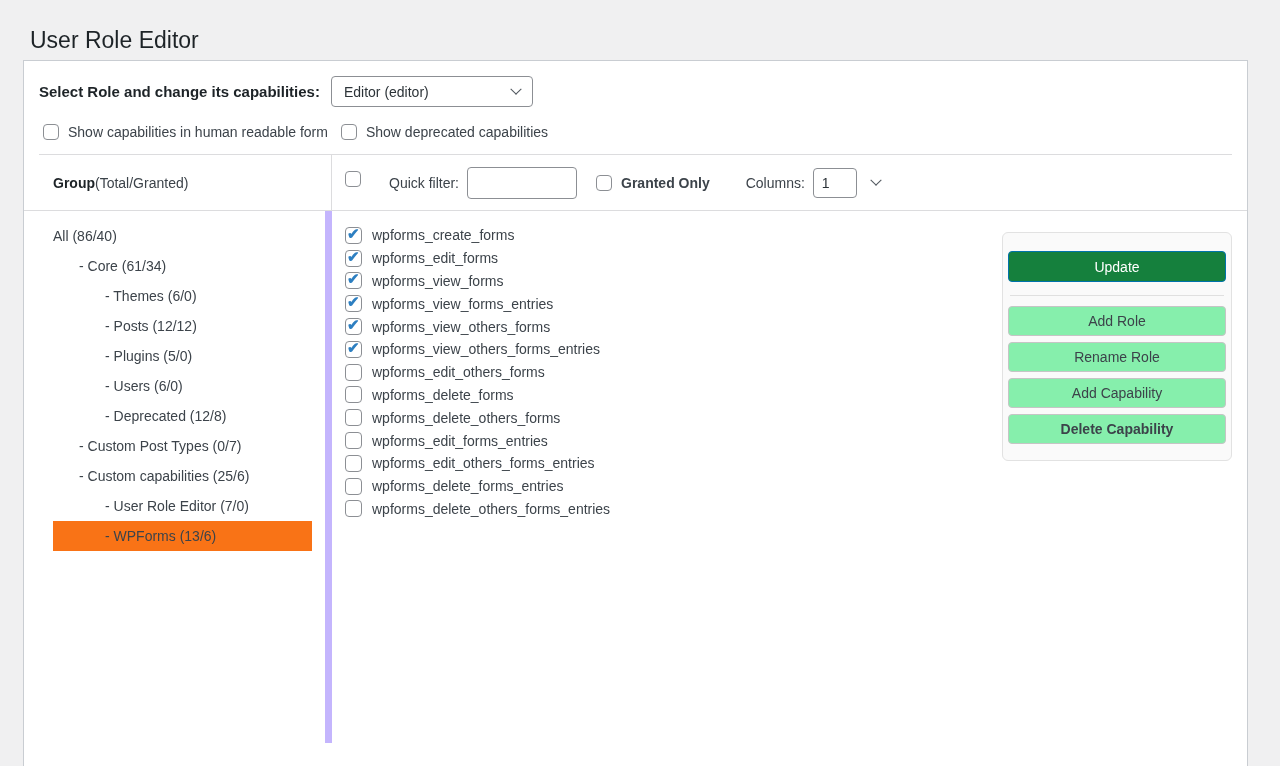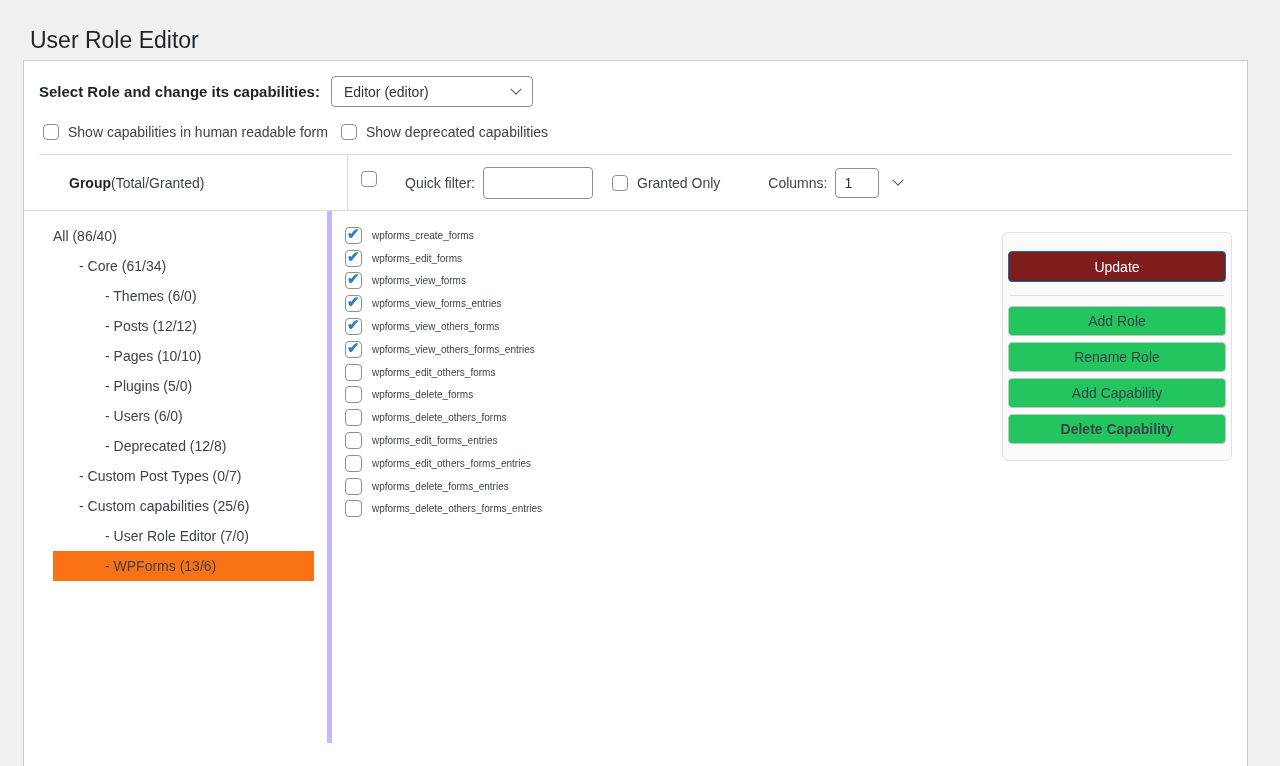--- a/index.html
+++ b/index.html
@@ -101,21 +101,20 @@
   }
   .group-cell {
     width: 308px;
     flex: 0 0 308px;
     border-right: 1px solid #dcdcde;
     display: flex;
     align-items: center;
     padding-left: 29px;
     font-size: 14px;
     color: #3c434a;
-    margin-left: 16px;
   }
   .group-cell b { color: #1d2327; }
   .filter-cell {
     flex: 1;
     display: flex;
     align-items: center;
     padding-left: 13px;
     font-size: 14px;
     color: #3c434a;
   }
@@ -126,33 +125,33 @@
     width: 110px; height: 32px;
     border: 1px solid #8c8f94;
     border-radius: 4px;
     font-size: 14px;
     padding: 0 8px;
     color: #2c3338;
     background: #fff;
     font-family: "Liberation Sans", sans-serif;
   }
   .go-cb { margin-left: 19px; }
-  .go-label { margin-left: 9px; }
-  .col-label { margin-left: 48px; }
+  .go-label { margin-left: 9px; font-weight: bold; }
+  .col-label { margin-left: 36px; }
   .select.mini {
     margin-left: 8px;
     width: 44px; height: 30px;
     padding: 0 8px;
   }
   
   .body-row { flex: 1; display: flex; min-height: 0; }
   .tree-cell {
     width: 308px;
     flex: 0 0 308px;
-    border-right: 5px solid #c4b5fd;
+    border-right: 7px solid #c4b5fd;
     padding-top: 10px;
   }
   .tree-row {
     height: 30px;
     margin: 0 13px 0 29px;
     display: flex;
     align-items: center;
     font-size: 14px;
     color: #3c434a;
     cursor: pointer;
@@ -165,21 +164,21 @@
     flex: 1;
     position: relative;
     padding: 13px 0 0 13px;
   }
   .cap-row {
     height: 22.8px;
     display: flex;
     align-items: center;
   }
   .cap-row .cb { width: 17px; height: 17px; }
-  .cap-label { margin-left: 10px; font-size: 10px; color: #3c434a; text-align: center; }
+  .cap-label { margin-left: 10px; font-size: 14px; color: #3c434a; text-align: center; }
   
   .actions-panel {
     position: absolute;
     top: 21px; right: 15px;
     width: 230px;
     background: #fafafa;
     border: 1px solid #e2e2e2;
     border-radius: 6px;
     padding: 18px 5px 16px 5px;
   }
@@ -188,33 +187,33 @@
     width: 218px;
     margin: 0 auto;
     font-size: 14px;
     font-family: "Liberation Sans", sans-serif;
     border-radius: 4px;
     cursor: pointer;
     text-align: center;
   }
   .btn.primary {
     height: 31px;
-    background: #7f1d1d;
+    background: #15803d;
     border: 1px solid #0073aa;
     color: #ffffff;
     margin-bottom: 13px;
   }
   .panel-sep {
     border: none;
     border-top: 1px solid #e0e0e0;
     margin: 0 2px 10px 2px;
   }
   .btn.secondary {
     height: 30px;
-    background: #22c55e;
+    background: #86efac;
     border: 1px solid #c5c5c5;
     color: #3c434a;
     margin-bottom: 6px;
   }
   .btn.secondary:last-child { margin-bottom: 0; font-weight: bold; }
 </style>
 </head>
 <body>
 
 <h1 class="page-title">User Role Editor</h1>
@@ -258,21 +257,20 @@
         </div>
       </div>
     </div>
 
     <div class="body-row">
       <div class="tree-cell">
           <div class="tree-row lvl0">All (86/40)</div>
           <div class="tree-row lvl1">- Core (61/34)</div>
           <div class="tree-row lvl2">- Themes (6/0)</div>
           <div class="tree-row lvl2">- Posts (12/12)</div>
-          <div class="tree-row lvl2">- Pages (10/10)</div>
           <div class="tree-row lvl2">- Plugins (5/0)</div>
           <div class="tree-row lvl2">- Users (6/0)</div>
           <div class="tree-row lvl2">- Deprecated (12/8)</div>
           <div class="tree-row lvl1">- Custom Post Types (0/7)</div>
           <div class="tree-row lvl1">- Custom capabilities (25/6)</div>
           <div class="tree-row lvl2">- User Role Editor (7/0)</div>
           <div class="tree-row lvl2 selected">- WPForms (13/6)</div>
         </div>
       <div class="caps-cell">
         <div>

